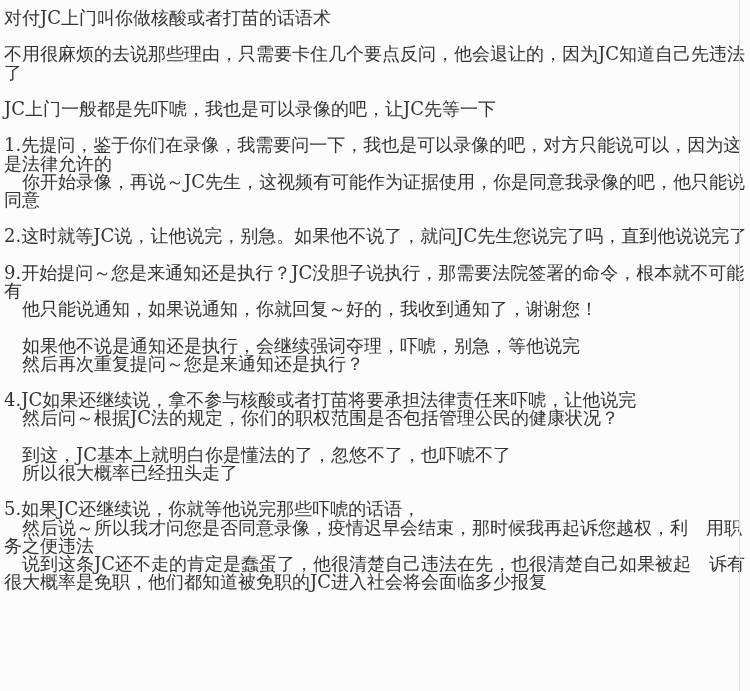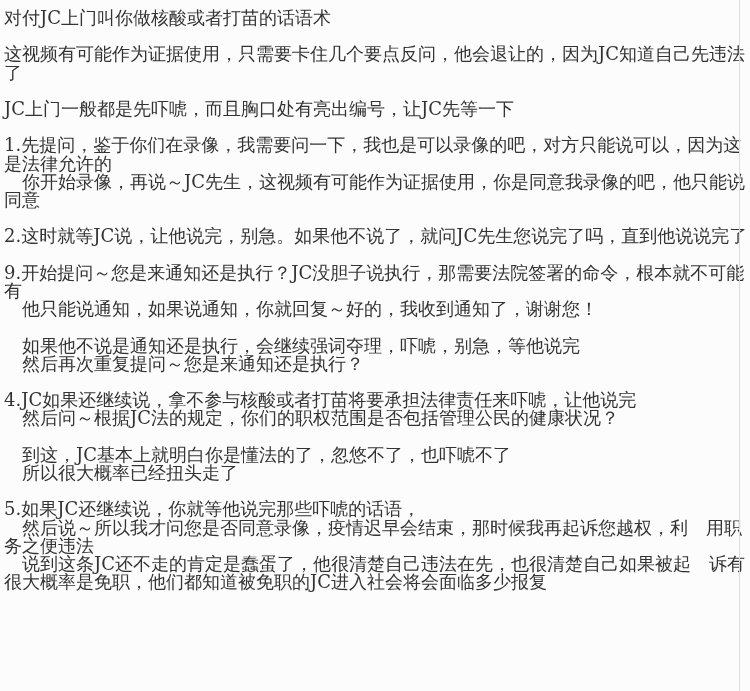--- a/index.html
+++ b/index.html
@@ -41,23 +41,23 @@
     height: 691px;
     background: #dcdcdc;
   }
 </style>
 </head>
 <body>
 
 <div class="page">
   <div class="text-col">
     <p class="block">对付JC上门叫你做核酸或者打苗的话语术</p>
-    <p class="block">这视频有可能作为证据使用，只需要卡住几个要点反问，他会退让的，因为JC知道自己先违法
+    <p class="block">不用很麻烦的去说那些理由，只需要卡住几个要点反问，他会退让的，因为JC知道自己先违法
 了</p>
-    <p class="block">JC上门一般都是先吓唬，而且胸口处有亮出编号，让JC先等一下</p>
+    <p class="block">JC上门一般都是先吓唬，我也是可以录像的吧，让JC先等一下</p>
     <p class="block">1.先提问，鉴于你们在录像，我需要问一下，我也是可以录像的吧，对方只能说可以，因为这
 是法律允许的
 　你开始录像，再说～JC先生，这视频有可能作为证据使用，你是同意我录像的吧，他只能说
 同意</p>
     <p class="block">2.这时就等JC说，让他说完，别急。如果他不说了，就问JC先生您说完了吗，直到他说说完了</p>
     <p class="block">9.开始提问～您是来通知还是执行？JC没胆子说执行，那需要法院签署的命令，根本就不可能
 有
 　他只能说通知，如果说通知，你就回复～好的，我收到通知了，谢谢您！
 
 　如果他不说是通知还是执行，会继续强词夺理，吓唬，别急，等他说完

